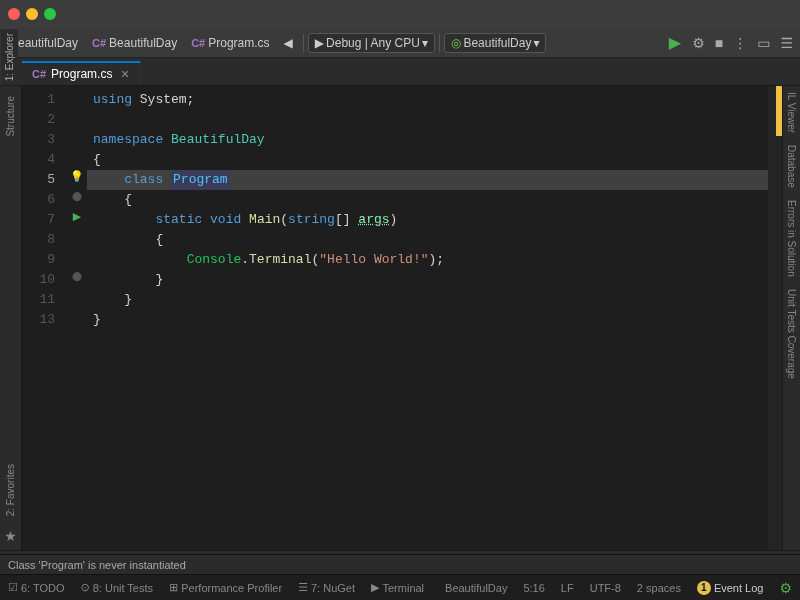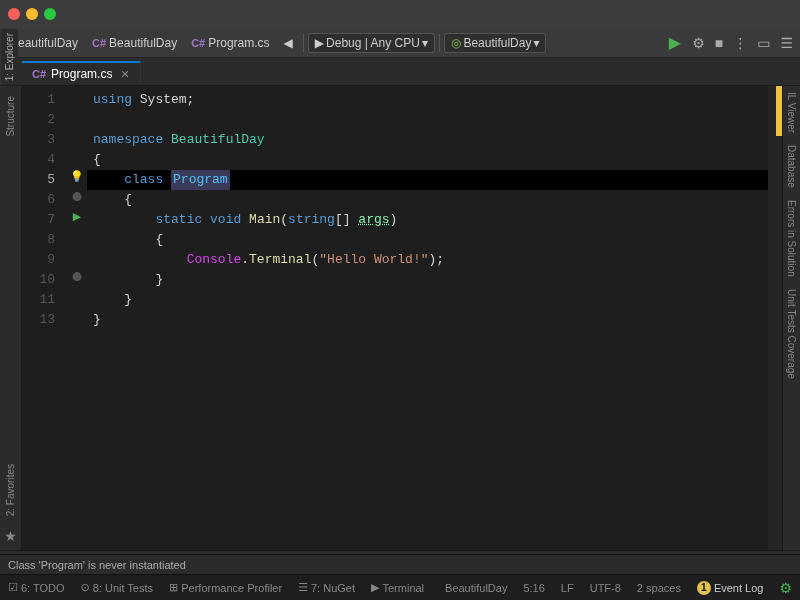--- a/index.html
+++ b/index.html
@@ -192,24 +192,24 @@
       padding: 4px 0;
       overflow: auto;
     }
     .code-line {
       height: 20px;
       padding-left: 6px;
       white-space: pre;
       display: flex;
       align-items: flex-end;
     }
-    .code-line.highlighted { background: #000000; }
+    .code-line.highlighted { background: #404040; }
     .kw { color: #569cd6; }
     .kw-class { color: #4fc3f7; }
-    .type { color: #d946ef; }
+    .type { color: #22c55e; }
     .str { color: #ce9178; }
     .method { color: #dcdcaa; }
     .param { color: #86efac; }
     .ns { color: #4ec9b0; }
     .plain { color: #d4d4d4; }
     .underline { text-decoration: underline dotted; }
 
     
     .breadcrumb-bar {
       height: 24px;

